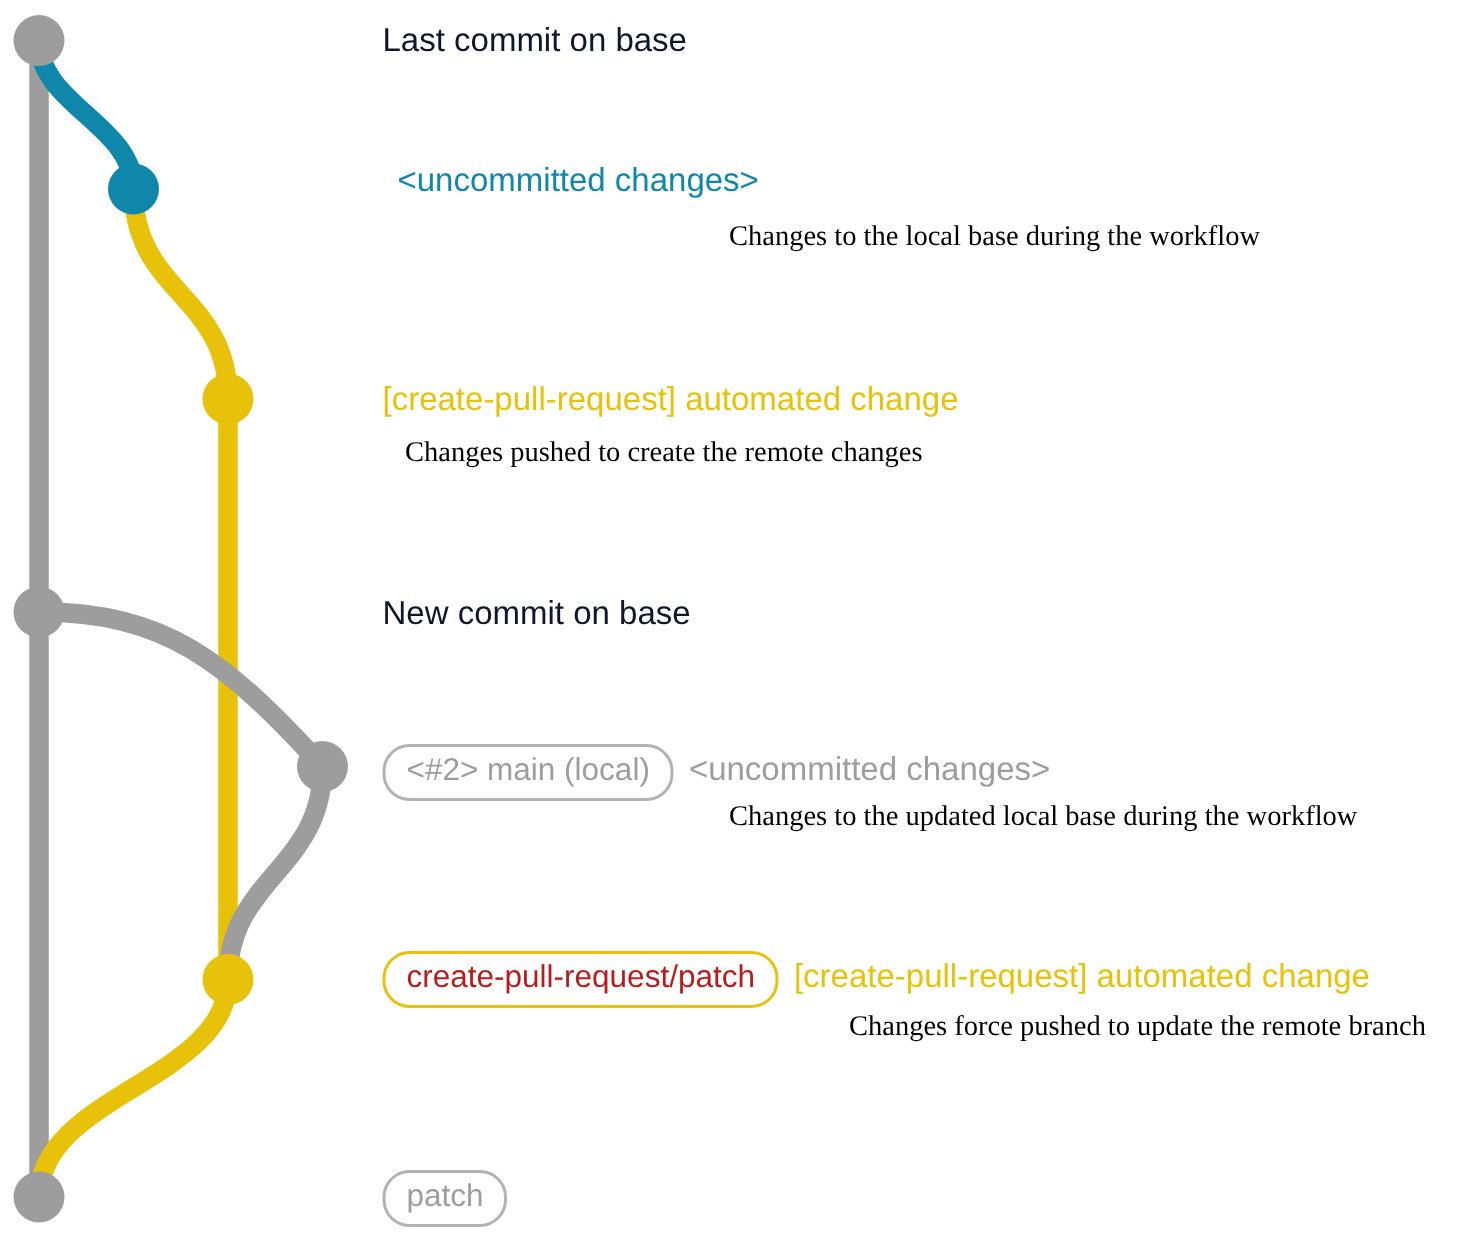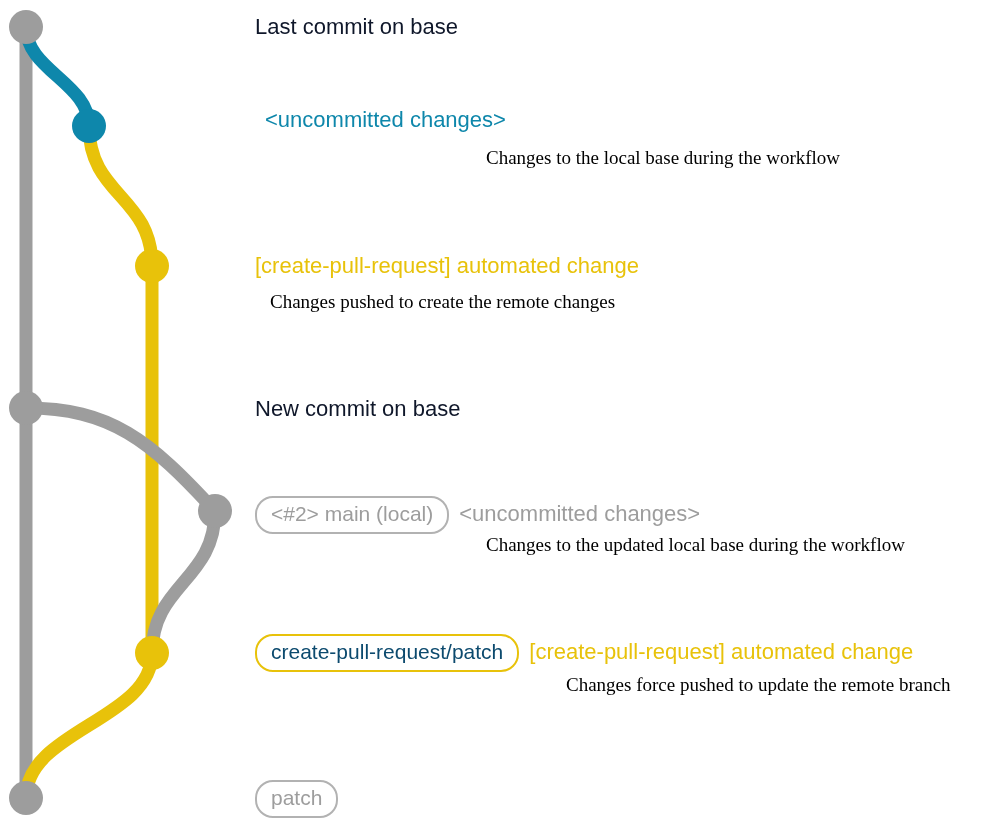--- a/index.html
+++ b/index.html
@@ -35,21 +35,21 @@
     border-radius: 18px;
     padding: 4px 14px 6px 14px;
     font-size: 21px;
     line-height: 24px;
     font-family: "Liberation Sans", sans-serif;
     background: #ffffff;
     box-sizing: border-box;
   }
   .badge.teal  { border-color: #0e87ab; color: #0e87ab; }
   .badge.gray  { border-color: #b2b2b2; color: #9d9d9d; }
-  .badge.amber { border-color: #e8c20a; color: #0c4a6e; }
+  .badge.amber { border-color: #e8c20a; color: #b91c1c; }
   .subject {
     font-size: 22px;
     line-height: 26px;
     font-family: "Liberation Sans", sans-serif;
     margin-left: 10px;
   }
   .subject.teal  { color: #0e87ab; }
   .subject.gray  { color: #9d9d9d; }
   .subject.amber { color: #e8c20a; }
   .heading {

